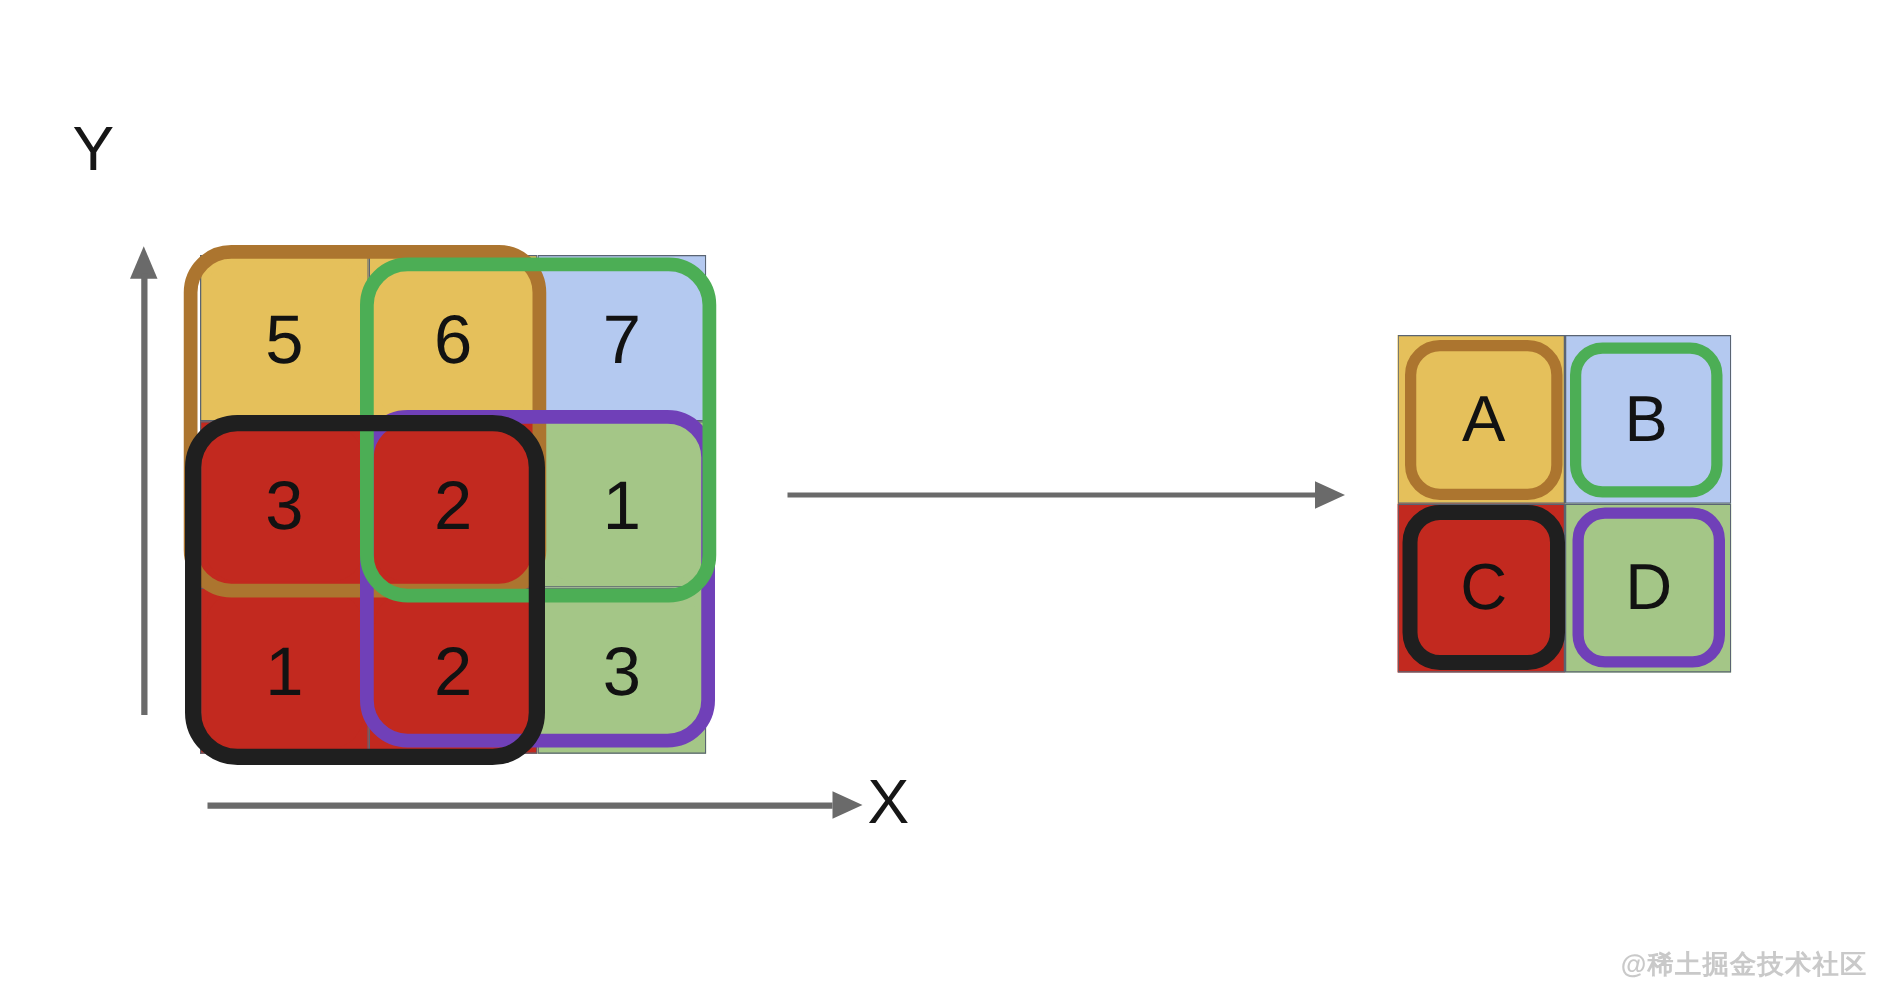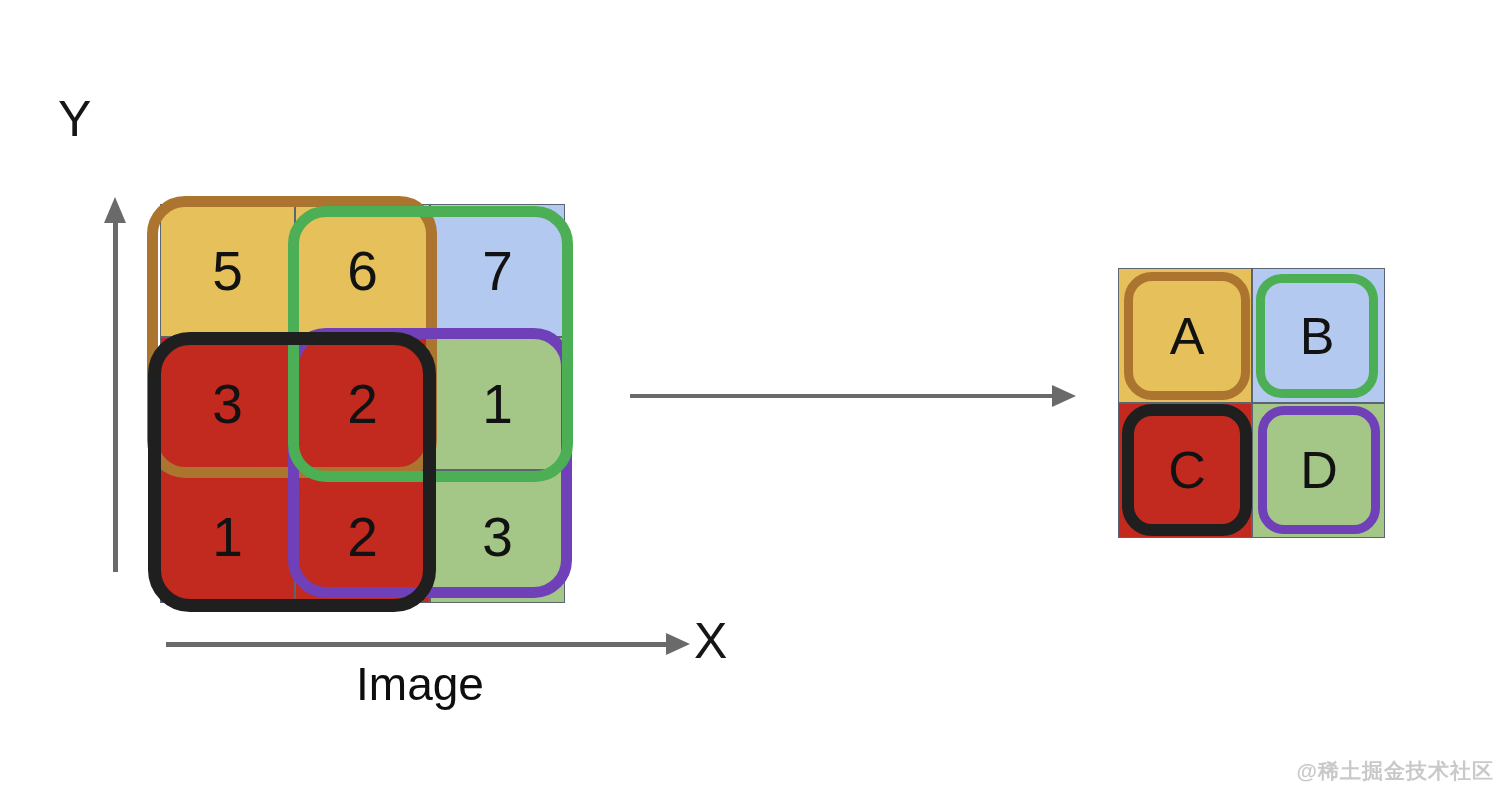--- a/index.html
+++ b/index.html
@@ -76,21 +76,20 @@
   <div class="abs pool-window" style="left: 128px; top: 124px; width: 284px; height: 270px; border-width: 11px; z-index: 3; border-color: rgb(112, 64, 184);"></div>
   <div class="abs pool-window" style="left: 128px; top: 2px; width: 285px; height: 276px; border-width: 11px; z-index: 4; border-color: rgb(76, 174, 85);"></div>
   <div class="abs pool-window" style="left: -12px; top: 128px; width: 288px; height: 280px; border-width: 13px; border-radius: 42px; z-index: 5; border-color: rgb(31, 31, 31);"></div>
 </div>
 
 <div class="abs axis-line" style="left:166px;top:642px;width:500px;height:5px;"></div>
 <div class="abs head-right" style="left:666px;top:633px;"></div>
 <div class="abs axis-label" style="left:694px;top:616px;">X</div>
 
 <div class="abs caption">
-  <div>Image</div>
 </div>
 
 <div class="abs axis-line" style="left:630px;top:394px;width:422px;height:4px;"></div>
 <div class="abs head-right" style="left:1052px;top:385px;"></div>
 
 <div class="abs rgrid">
 
   <div class="abs cell-bg" style="left: 0px; top: 0px; width: 133.5px; height: 135px; background: rgb(229, 192, 91);"></div>
   <div class="abs cell-bg" style="left: 133.5px; top: 0px; width: 133.5px; height: 135px; background: rgb(180, 201, 240);"></div>
   <div class="abs cell-bg" style="left: 0px; top: 135px; width: 133.5px; height: 135px; background: rgb(194, 41, 31);"></div>

